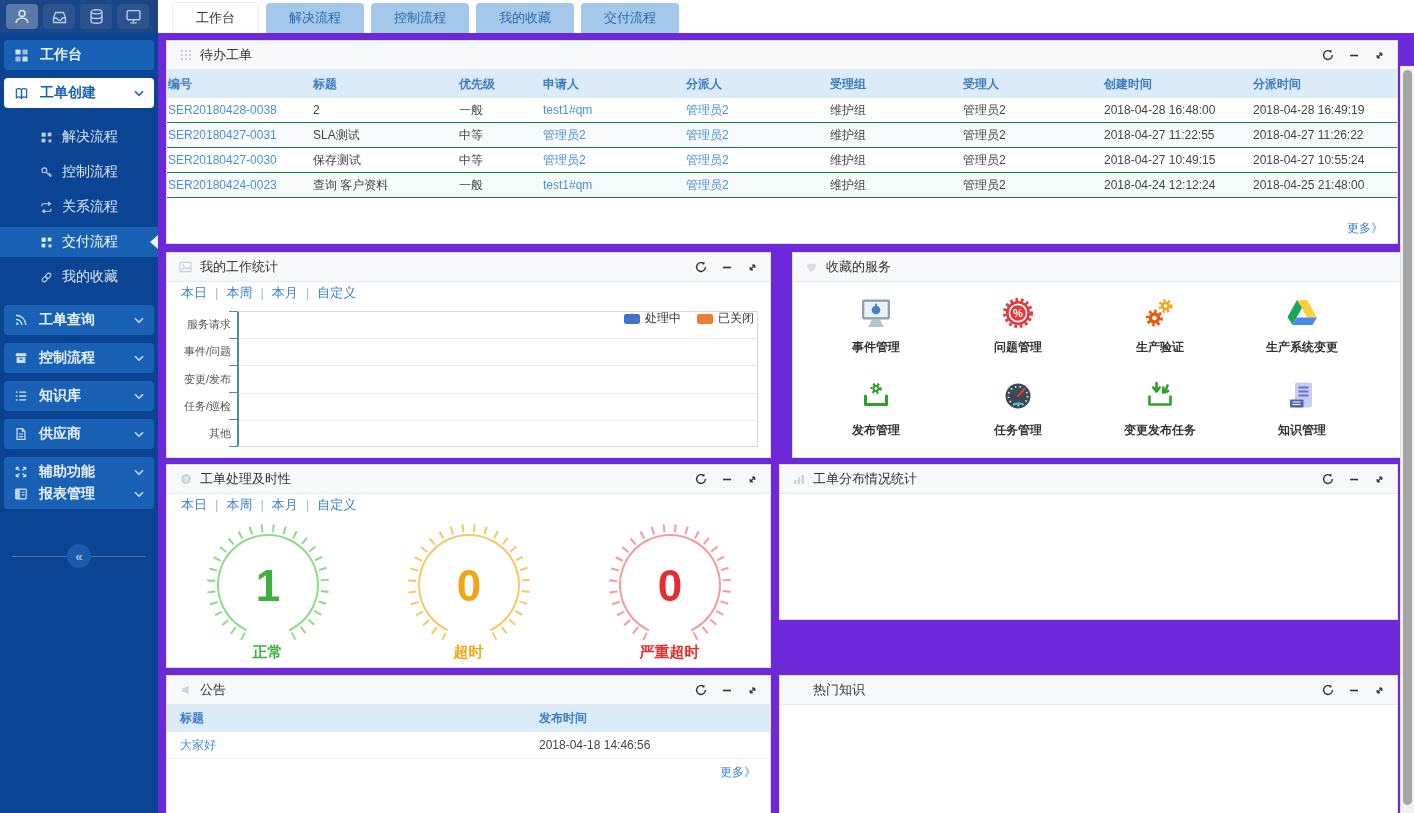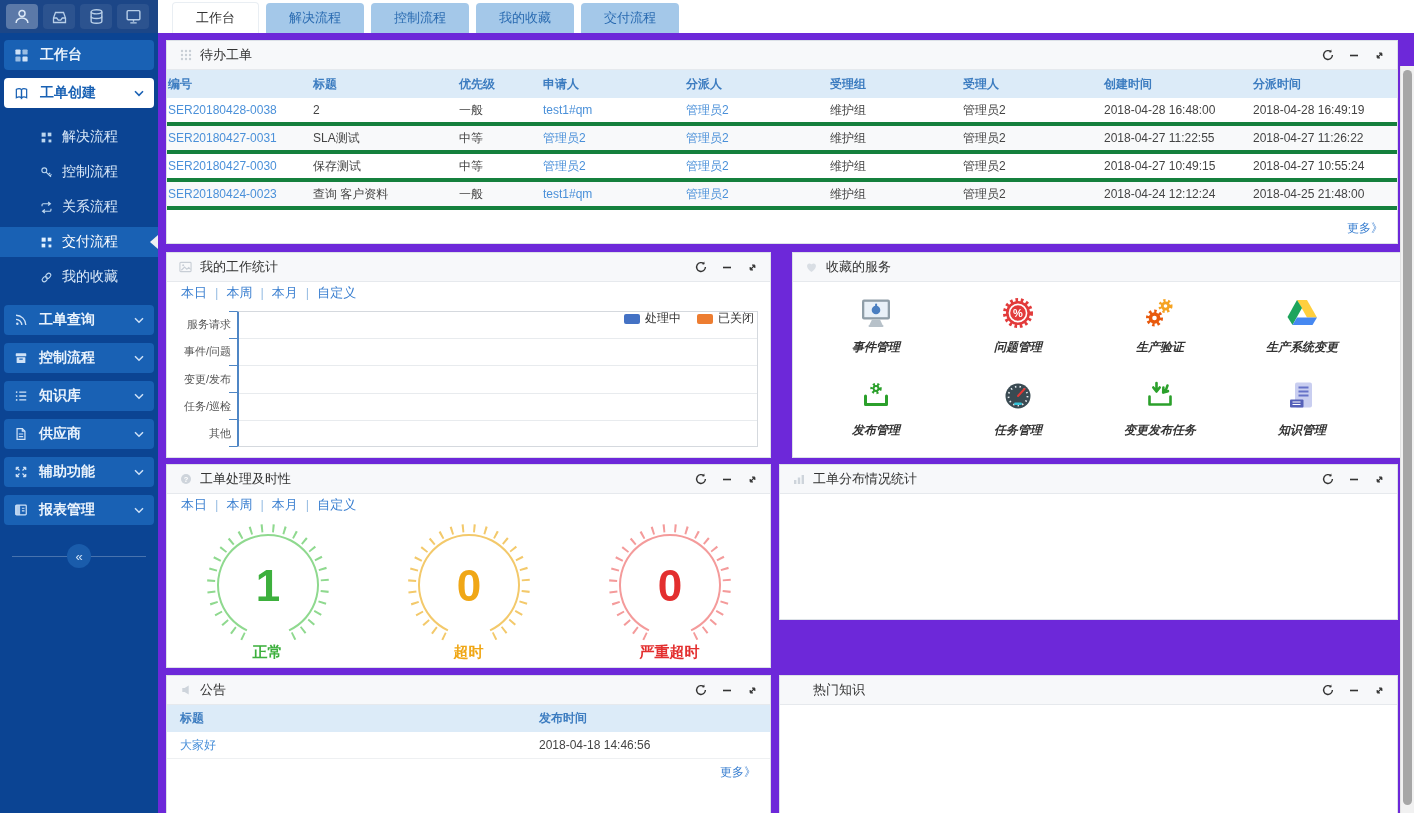--- a/index.html
+++ b/index.html
@@ -26,21 +26,21 @@
   .main{position:absolute;left:158px;top:33px;right:0;bottom:0;background:#6d28d9;overflow:hidden;}
   .panel{position:absolute;background:#fff;border:1px solid #dce1e7;box-sizing:border-box;}
   .phead{height:28px;display:flex;align-items:center;padding:0 12px;background:#f7f8fa;border-bottom:1px solid #e6e9ed;font-size:13px;color:#333;}
   .picon{display:flex;margin-right:8px;width:13px;justify-content:center;}
   .pctrl{margin-left:auto;display:flex;gap:15px;align-items:center;}
   .pctrl span{display:flex;cursor:pointer;}
   
   table{border-collapse:collapse;table-layout:fixed;width:100%;}
   .thr th{background:#dcebf8;color:#3c7cc0;font-size:12px;font-weight:600;text-align:left;height:28px;padding:0;}
   td{font-size:12px;color:#444;height:24px;padding:0;overflow:hidden;white-space:nowrap;}
-  tbody tr{border-bottom:4px solid #15803d;}
+  tbody tr{border-bottom:1px solid #15803d;}
   tbody tr:nth-child(even){background:#f8f9fa;}
   th:first-child,td:first-child{padding-left:1px;}
   .lnk{color:#4a90d9;cursor:pointer;}
   .more{position:absolute;right:14px;bottom:6px;color:#3a7fd0;font-size:12px;cursor:pointer;}
   
   .filters{position:absolute;left:14px;top:31px;font-size:13px;color:#3a7fd0;display:flex;}
   .filters span{cursor:pointer;}
   .filters span:not(:last-child)::after{content:"|";color:#9cc0e4;padding:0 8px;cursor:default;}
   .legend{position:absolute;right:16px;top:33px;display:flex;gap:16px;font-size:12px;color:#333;align-items:center;margin-top:24px;}
   .legend .item{display:flex;align-items:center;gap:5px;}
@@ -48,21 +48,21 @@
   .sw.blue{background:#4472c4;}.sw.orange{background:#ed7d31;}
   
   .chart{position:absolute;left:12px;top:58px;width:579px;height:136px;}
   .clabels{position:absolute;left:0;top:0;width:52px;height:100%;display:flex;flex-direction:column;}
   .clabels div{flex:1;display:flex;align-items:center;justify-content:flex-end;font-size:11px;color:#555;}
   .cbox{position:absolute;left:58px;right:0;top:0;bottom:0;border:1px solid #d5d9de;border-left:2px solid #4f86c5;background-image:repeating-linear-gradient(to bottom,transparent 0 26.2px,#e8ebee 26.2px 27.2px);}
   .cticks{position:absolute;left:50px;top:0;bottom:0;width:8px;background:repeating-linear-gradient(to bottom,#4f86c5 0 1px,transparent 1px 27.1px);}
   
   .svc-grid{position:absolute;left:12px;right:12px;top:42px;display:grid;grid-template-columns:repeat(5,1fr);row-gap:22px;}
   .svc{display:flex;flex-direction:column;align-items:center;cursor:pointer;}
-  .svc .lbl{margin-top:8px;font-size:12px;color:#333;font-weight:600;font-style:italic;}
+  .svc .lbl{margin-top:8px;font-size:12px;color:#333;font-weight:600;}
   
   .gauges{position:absolute;left:0;right:0;top:56px;display:flex;justify-content:space-around;}
   .gauge{width:190px;text-align:center;}
   .gauge .num{font-size:44px;font-weight:700;}
   .glabel{margin-top:0;font-size:15px;font-weight:700;}
   .g0 .arc{stroke:#8fd98f;} .g0 .num{fill:#3db03d;} .g0 .glabel{color:#3db03d;}
   .g1 .arc{stroke:#f3c96b;} .g1 .num{fill:#f0a716;} .g1 .glabel{color:#f0a716;}
   .g2 .arc{stroke:#f49b9b;} .g2 .num{fill:#e32f2f;} .g2 .glabel{color:#e32f2f;}
   
   .ann-h{display:flex;background:#dcebf8;color:#3c7cc0;height:27px;align-items:center;font-size:12px;font-weight:600;}
@@ -261,21 +261,21 @@
           <path d="M9.7 9.7 L13.4 13.4 M13.4 13.4 h-3 M13.4 13.4 v-3"></path>
         </svg>
       </span>
     <span>辅助功能</span>
     <span class="chev">
         <svg width="10" height="7" viewBox="0 0 10 7" fill="none" stroke="#cfe2f7" stroke-width="1.5">
           <path d="M1 1.3 L5 5.3 L9 1.3"></path>
         </svg>
       </span>
   </div>
-  <div class="side-pill" style="top:462px">
+  <div class="side-pill" style="top:446px">
     <span>
         <svg width="14" height="14" viewBox="0 0 16 16" fill="none" stroke="#cfe2f7" stroke-width="1.4">
           <rect x="2" y="2.5" width="12" height="11" rx="1"></rect>
           <rect x="2" y="2.5" width="5" height="11" fill="#cfe2f7" stroke="none" opacity=".85"></rect>
           <path d="M9 6 h3 M9 9 h3"></path>
         </svg>
       </span>
     <span>报表管理</span>
     <span class="chev">
         <svg width="10" height="7" viewBox="0 0 10 7" fill="none" stroke="#cfe2f7" stroke-width="1.5">

